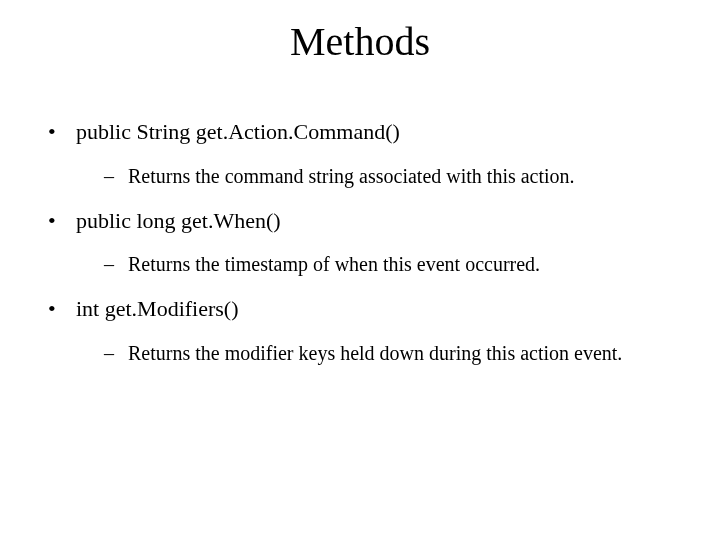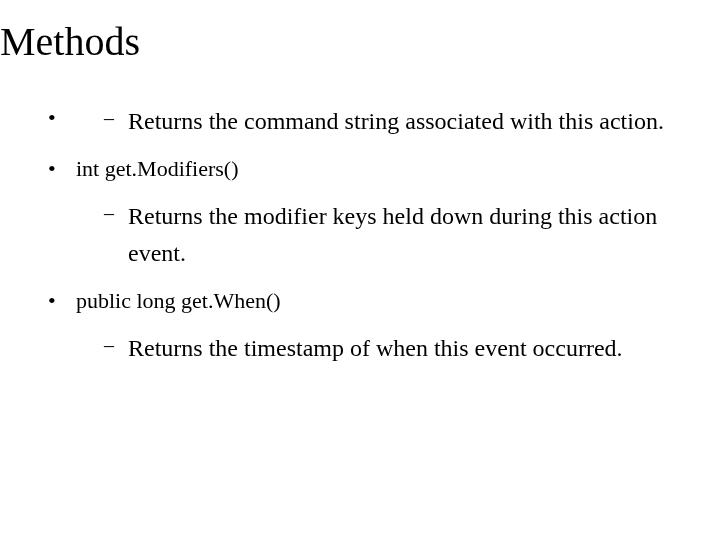--- a/index.html
+++ b/index.html
@@ -12,24 +12,25 @@
     color: #000000;
     overflow: hidden;
   }
   .slide {
     width: 720px;
     height: 540px;
     position: relative;
     box-sizing: border-box;
   }
   .title {
+    text-align: center;
     font-size: 40px;
     font-weight: normal;
     margin-top: 18px;
-    margin-bottom: 38px;
+    margin-bottom: 52px;
   }
   ul.level1 {
     list-style: none;
     margin: 0;
     padding: 0 28px 0 48px;
     font-size: 22px;
   }
   ul.level1 > li {
     position: relative;
     padding-left: 28px;
@@ -40,21 +41,21 @@
     content: "•";
     position: absolute;
     left: 0;
     top: 0;
     font-size: 22px;
   }
   ul.level2 {
     list-style: none;
     margin: 14px 0 14px 0;
     padding: 0 0 0 28px;
-    font-size: 24px;
+    font-size: 20px;
   }
   ul.level2 > li {
     position: relative;
     padding-left: 24px;
     margin-bottom: 14px;
     line-height: 1.55;
   }
   ul.level2 > li::before {
     content: "–";
     position: absolute;
@@ -63,36 +64,37 @@
     font-size: 20px;
   }
 </style>
 </head>
 <body>
 
 <div class="slide">
   <div class="title">Methods</div>
   <ul class="level1">
     <li>
+      <span>public String get.Action.Command()</span>
       <ul class="level2">
         <li>
           <span>Returns the command string associated with this action.</span>
+        </li>
+      </ul>
+    </li>
+    <li>
+      <span>public long get.When()</span>
+      <ul class="level2">
+        <li>
+          <span>Returns the timestamp of when this event occurred.</span>
         </li>
       </ul>
     </li>
     <li>
       <span>int get.Modifiers()</span>
       <ul class="level2">
         <li>
           <span>Returns the modifier keys held down during this action event.</span>
         </li>
       </ul>
     </li>
-    <li>
-      <span>public long get.When()</span>
-      <ul class="level2">
-        <li>
-          <span>Returns the timestamp of when this event occurred.</span>
-        </li>
-      </ul>
-    </li>
   </ul>
 </div>
 
 </body></html>

